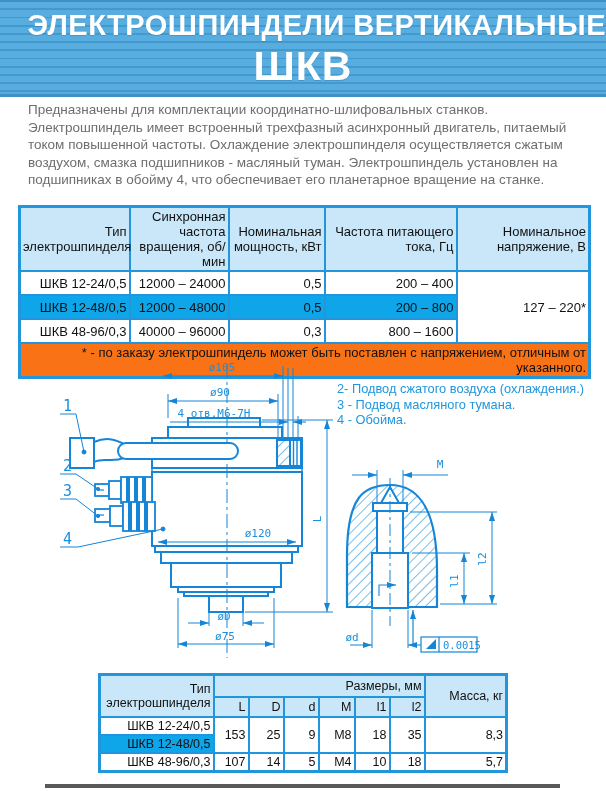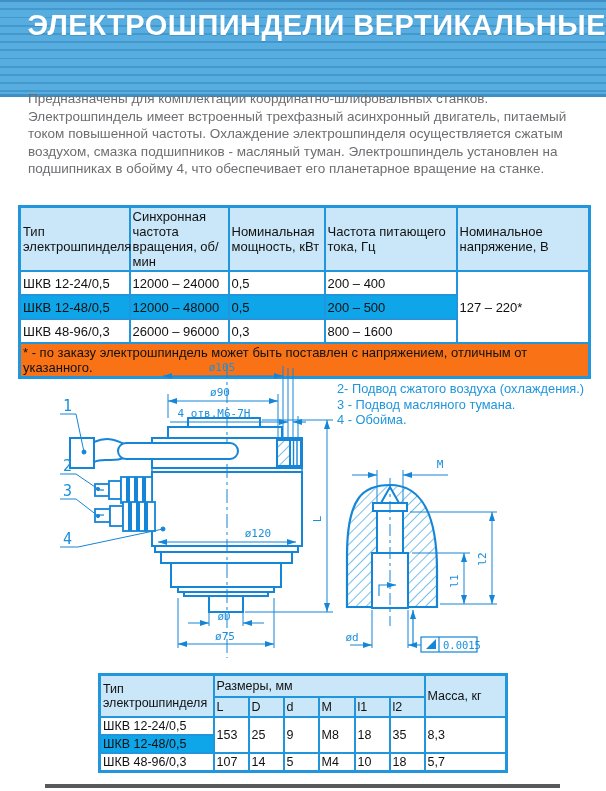--- a/index.html
+++ b/index.html
@@ -10,28 +10,28 @@
   #banner{position:absolute;left:0;top:0;width:606px;height:97px;
     background:repeating-linear-gradient(180deg,#57ade0 0px,#57ade0 6.5px,#4398cc 6.5px,#4398cc 8.2px);
     border-top:2px solid #3e8fc4;border-bottom:3px solid #3e8fc4;box-sizing:border-box;
     text-align:center;color:#fff;font-weight:bold;}
   #banner .t1{font-size:29px;letter-spacing:.5px;margin-top:7px;
     text-shadow:0 1px 0 rgba(40,110,160,.35);text-align:right;}
   #banner .t2{font-size:41px;letter-spacing:1px;margin-top:1px;
     text-shadow:0 1px 0 rgba(40,110,160,.35);}
 
   
-  #intro{position:absolute;left:28px;top:90px;width:552px;color:#6d6e71;
+  #intro{position:absolute;left:28px;top:101px;width:552px;color:#6d6e71;
     font-size:13.5px;line-height:17.5px;}
   #intro p{margin:0;}
 
   
   table{border-collapse:collapse;table-layout:fixed;}
   .blue-table{border:3px solid #2196dc;}
-  .blue-table td,.blue-table th{border:2px solid #2196dc;text-align:left;
+  .blue-table td,.blue-table th{border:2px solid #2196dc;text-align:right;
      vertical-align:middle;color:#111;font-weight:normal;padding:1px 2px;box-sizing:border-box;}
   .hd{background:#c9e7f8;}
   .alt{background:#0ea5e9;}
   #spec-table{position:absolute;left:18px;top:205px;width:570px;font-size:13px;}
   #spec-table th{height:58px;font-size:13px;line-height:15px;}
   #spec-table td{height:24px;}
   #spec-table .note-cell{background:#f97316;font-size:13px;height:24px;}
 
   #dim-table{position:absolute;left:98px;top:673px;width:410px;font-size:12.5px;}
   #dim-table th{font-size:12.5px;}
@@ -46,20 +46,21 @@
   
   #footer-bar{position:absolute;left:45px;top:784px;width:515px;height:4px;background:#58595b;}
 </style>
 </head>
 <body>
 
 <div id="page">
 
   <div id="banner">
     <div class="t1">ЭЛЕКТРОШПИНДЕЛИ ВЕРТИКАЛЬНЫЕ</div>
+    <div class="t2">ШКВ</div>
   </div>
 
   <div id="intro">
     <p>Предназначены для комплектации координатно-шлифовальных станков.</p>
     <p>Электрошпиндель имеет встроенный трехфазный асинхронный двигатель, питаемый током повышенной частоты. Охлаждение электрошпинделя осуществляется сжатым воздухом, смазка подшипников - масляный туман. Электрошпиндель установлен на подшипниках в обойму 4, что обеспечивает его планетарное вращение на станке.</p>
   </div>
 
   <table id="spec-table" class="blue-table">
     <colgroup>
       <col style="width:110px">
@@ -80,25 +81,25 @@
       <td>ШКВ 12-24/0,5</td>
       <td>12000 – 24000</td>
       <td>0,5</td>
       <td>200 – 400</td>
       <td rowspan="3">127 – 220*</td>
     </tr>
     <tr>
       <td class="alt">ШКВ 12-48/0,5</td>
       <td class="alt">12000 – 48000</td>
       <td class="alt">0,5</td>
-      <td class="alt">200 – 500</td>
+      <td class="alt">200 – 800</td>
     </tr>
     <tr>
       <td>ШКВ 48-96/0,3</td>
-      <td>26000 – 96000</td>
+      <td>40000 – 96000</td>
       <td>0,3</td>
       <td>800 – 1600</td>
     </tr>
     <tr>
       <td colspan="5" class="note-cell">* - по заказу электрошпиндель может быть поставлен с напряжением, отличным от указанного.</td>
     </tr>
   </tbody>
     </table>
 
   <svg id="draw" width="606" height="307" viewBox="0 0 606 307">

